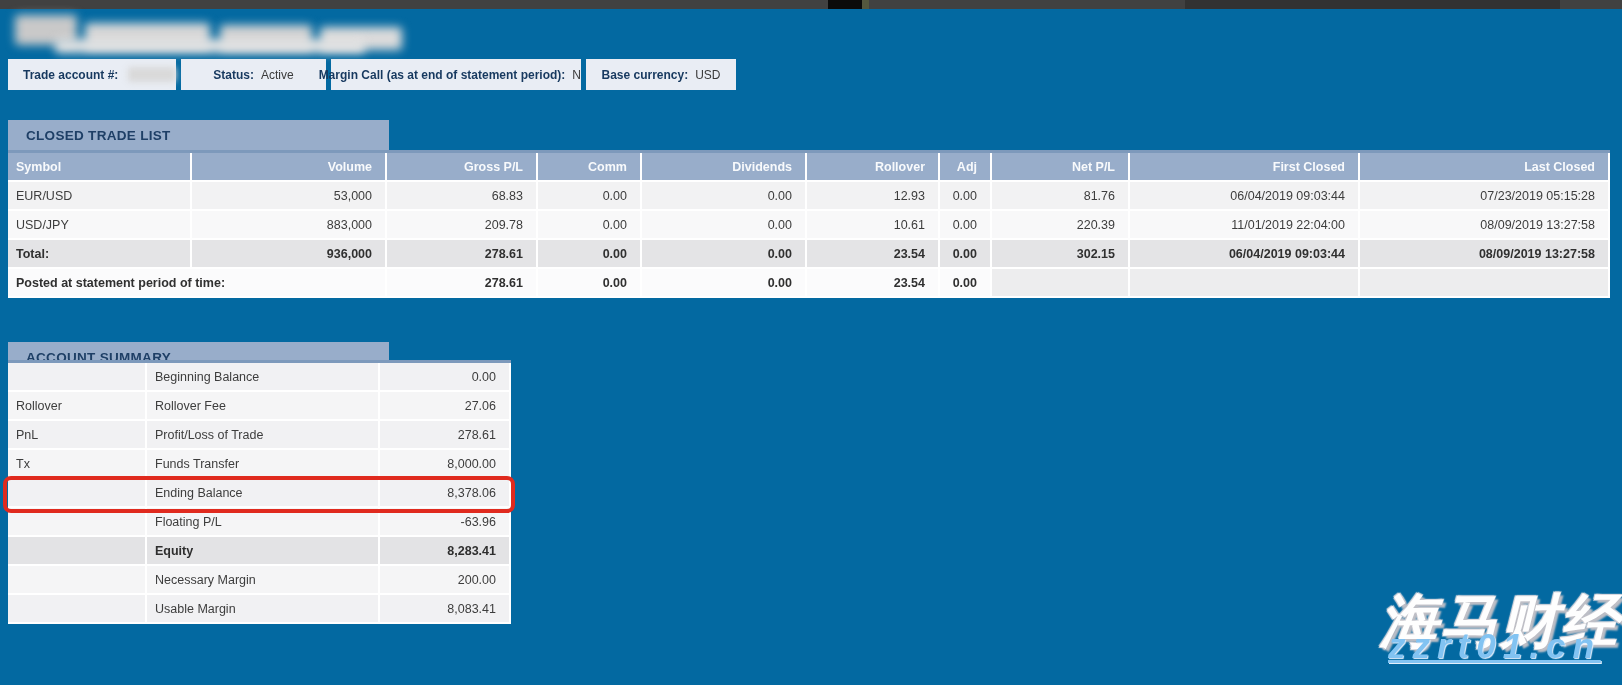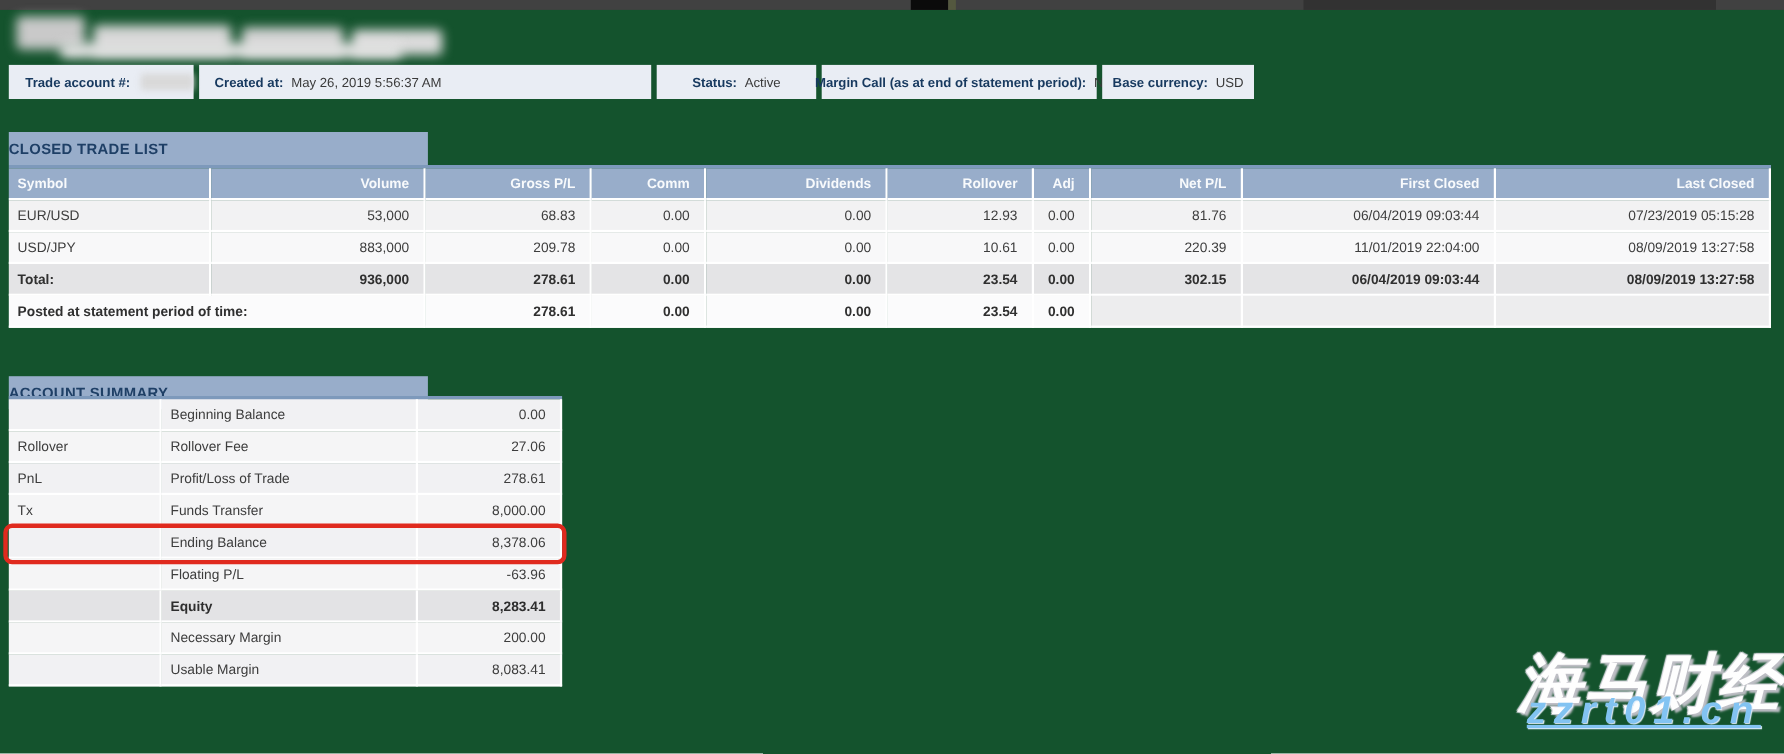--- a/index.html
+++ b/index.html
@@ -1,19 +1,19 @@
 <!DOCTYPE html>
 <html><head>
 <meta charset="utf-8">
 <style>
   * { margin:0; padding:0; box-sizing:border-box; }
   html,body { background:#ffffff; }
   .page {
     position:relative; width:1622px; height:685px; overflow:hidden;
-    background:#14532d; font-family:"Liberation Sans", sans-serif; color:#3d3d3d;
+    background:#0369a1; font-family:"Liberation Sans", sans-serif; color:#3d3d3d;
   }
   
   .top-strip { position:absolute; left:0; top:0; width:1622px; height:9px; background:#414141; }
   .top-strip .patch-black { position:absolute; left:828px; top:0; width:34px; height:9px; background:#0b0b0b; }
   .top-strip .patch-green { position:absolute; left:862px; top:0; width:7px; height:9px; background:#54583f; }
   .top-strip .patch-dark  { position:absolute; left:1185px; top:0; width:375px; height:9px; background:#323232; }
 
   
   .logo-blur { position:absolute; left:15px; top:13px; width:400px; height:42px; }
   .logo-blur .b { position:absolute; filter:blur(5px); border-radius:4px; }
@@ -24,28 +24,28 @@
   .b5 { left:40px; top:26px; width:310px; height:14px; background:#e3e3e3; }
 
   
   .info-bar { position:absolute; left:8px; top:59px; height:31px; display:flex; gap:5px; }
   .seg { background:#e9edf4; height:31px; display:flex; align-items:center; font-size:12px; white-space:nowrap; }
   .seg .lbl { color:#17395f; font-weight:bold; }
   .seg .val { color:#3a3a3a; margin-left:7px; }
   .seg.s1 { width:168px; padding-left:15px; }
   .seg.s2 { width:411px; padding-left:14px; }
   .seg.s3 { width:145px; justify-content:center; }
-  .seg.s4 { width:250px; justify-content:center; }
-  .seg.s5 { width:138px; justify-content:center;text-align:center; }
+  .seg.s4 { width:250px; justify-content:flex-end; }
+  .seg.s5 { width:150px; justify-content:center;text-align:center; }
   .acct-blur { display:inline-block; width:58px; height:15px; margin-left:10px; background:#d9d9d9; filter:blur(3px); border-radius:2px; }
 
   
   .tab { position:absolute; left:8px; width:381px; height:30px; background:#98adca;
          color:#1e3f66; font-weight:bold; font-size:13.5px; letter-spacing:.3px;
-         display:flex; align-items:center; }
+         display:flex; align-items:center; padding-left:18px; }
   .tab-line { position:absolute; left:8px; height:3px; background:#7d99bb; }
   .tab-ctl { top:120px; } .line-ctl { top:150px; width:1602px; }
   .tab-as  { top:342px; } .line-as  { top:360px; width:503px; }
 
   
   table { border-collapse:separate; border-spacing:0; table-layout:fixed; position:absolute; left:8px; }
   #ctl-table { top:153px; width:1602px; }
   #as-table  { top:363px; width:503px; }
   th, td { height:29px; font-size:12.5px; border-right:2px solid #fff; border-bottom:2px solid #fff;
            overflow:hidden; white-space:nowrap; }
@@ -89,24 +89,20 @@
     <div class="b b3"></div>
     <div class="b b4"></div>
     <div class="b b5"></div>
   </div>
 
   <div class="info-bar">
     <div class="seg s1">
       <span class="lbl">Trade account #:</span>
       <span class="acct-blur"></span>
     </div>
-    <div class="seg s2">
-      <span class="lbl">Created at:</span>
-      <span class="val">May 26, 2019 5:56:37 AM</span>
-    </div>
     <div class="seg s3">
       <span class="lbl">Status:</span>
       <span class="val">Active</span>
     </div>
     <div class="seg s4">
       <span class="lbl">Margin Call (as at end of statement period):</span>
       <span class="val">N</span>
     </div>
     <div class="seg s5">
       <span class="lbl">Base currency:</span>

